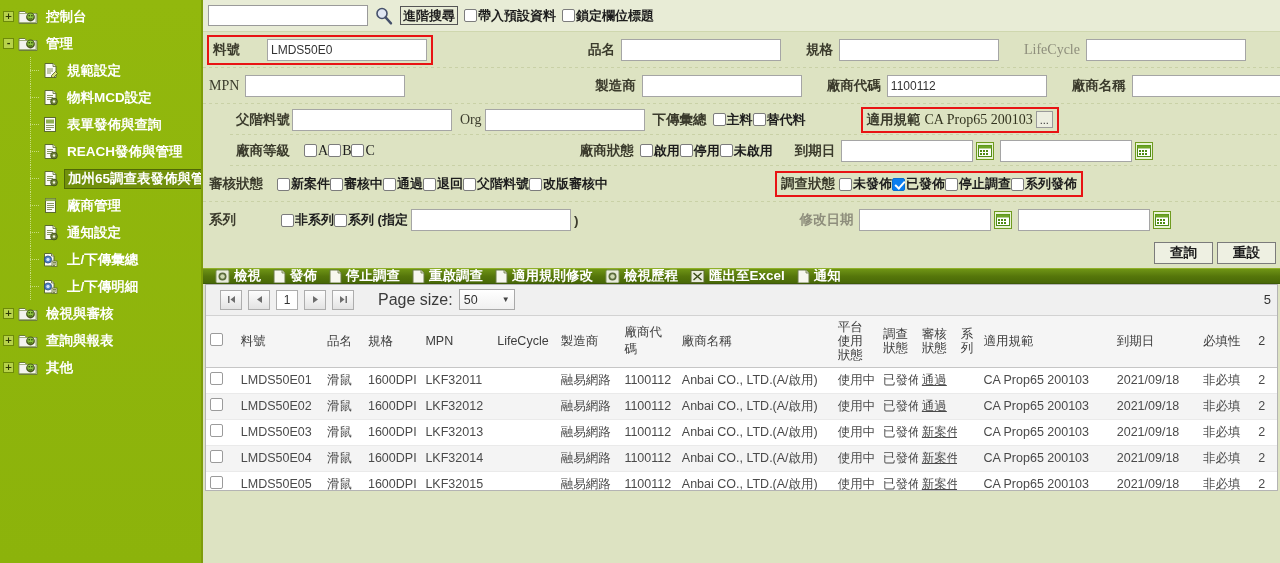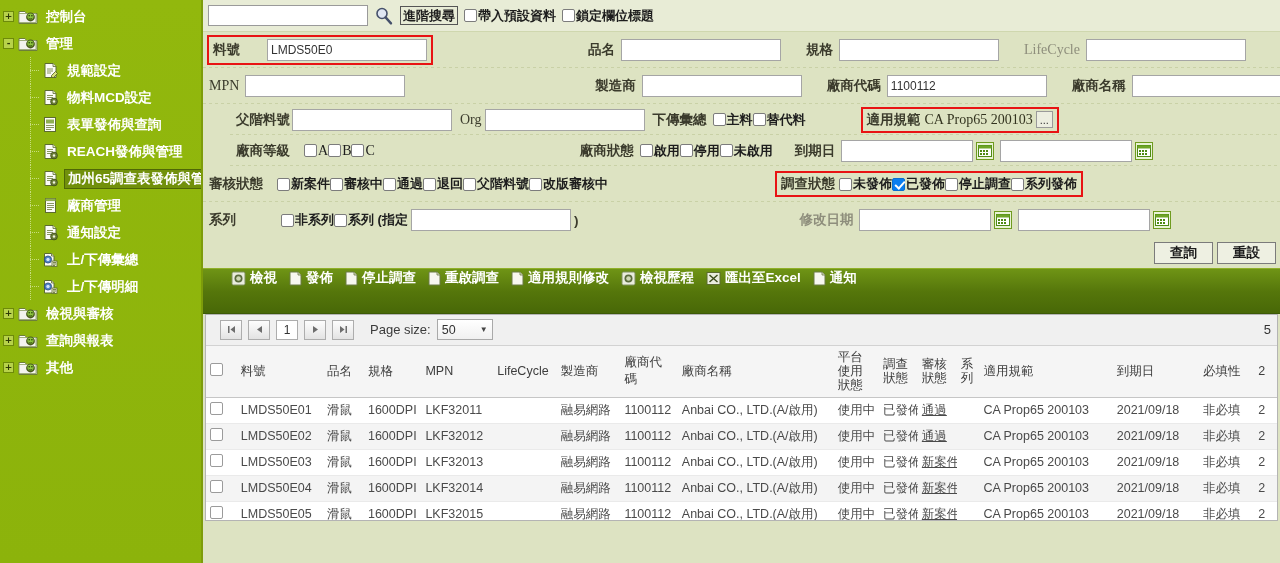--- a/index.html
+++ b/index.html
@@ -164,26 +164,26 @@
     background: #dde3c2;
   }
   .qbtn {
     border: 1px solid #7b7b7b; background: #eef0e2;
     font-size: 13.5px; font-weight: bold; color: #1d1d1d;
     padding: 1px 15px; height: 22px; cursor: pointer;
   }
 
   
   #toolbar {
-    height: 46px;
+    height: 16px;
     background: linear-gradient(to bottom, #6f9415 0%, #55760b 52%, #486807 100%);
     border-top: 1px solid #8fb028;
     border-bottom: 1px solid #3c5a05;
-    display: flex; align-items: flex-start;
-    padding-left: 26px; gap: 3px;
+    display: flex; align-items: center;
+    padding-left: 10px; gap: 3px;
     overflow: hidden;
   }
   .tb-item {
     display: inline-flex; align-items: center; gap: 4px;
     color: #ffffff; font-size: 13.5px; font-weight: bold;
     white-space: nowrap; cursor: pointer;
     padding: 0 7px 0 2px;
   }
 
   
@@ -208,21 +208,21 @@
     background: linear-gradient(to bottom, #fdfdfd, #e3e3e3);
     display: inline-flex; align-items: center; justify-content: center;
     font-size: 9px; color: #6d6d6d; cursor: pointer;
     font-family: "DejaVu Sans", sans-serif;
   }
   .pnum {
     width: 22px; height: 20px; border: 1px solid #adadad;
     background: #fff; display: inline-flex; align-items: center;
     justify-content: center; font-size: 12px; color: #333; cursor: pointer;
   }
-  .psize-lbl { font-size: 13px; color: #3b3b3b; margin-left: 10px; }
+  .psize-lbl { font-size: 16px; color: #3b3b3b; margin-left: 18px; }
   .psize-sel {
     width: 56px; height: 21px; border: 1px solid #a9a9a9;
     background: linear-gradient(to bottom,#ffffff,#f0f0f0);
     display: inline-flex; align-items: center;
     padding: 0 4px; font-size: 12.5px; color: #333;
     justify-content: space-between; cursor: pointer;
   }
   .rowcount {
     position: absolute; right: 6px; font-size: 13px; color: #333;
   }

